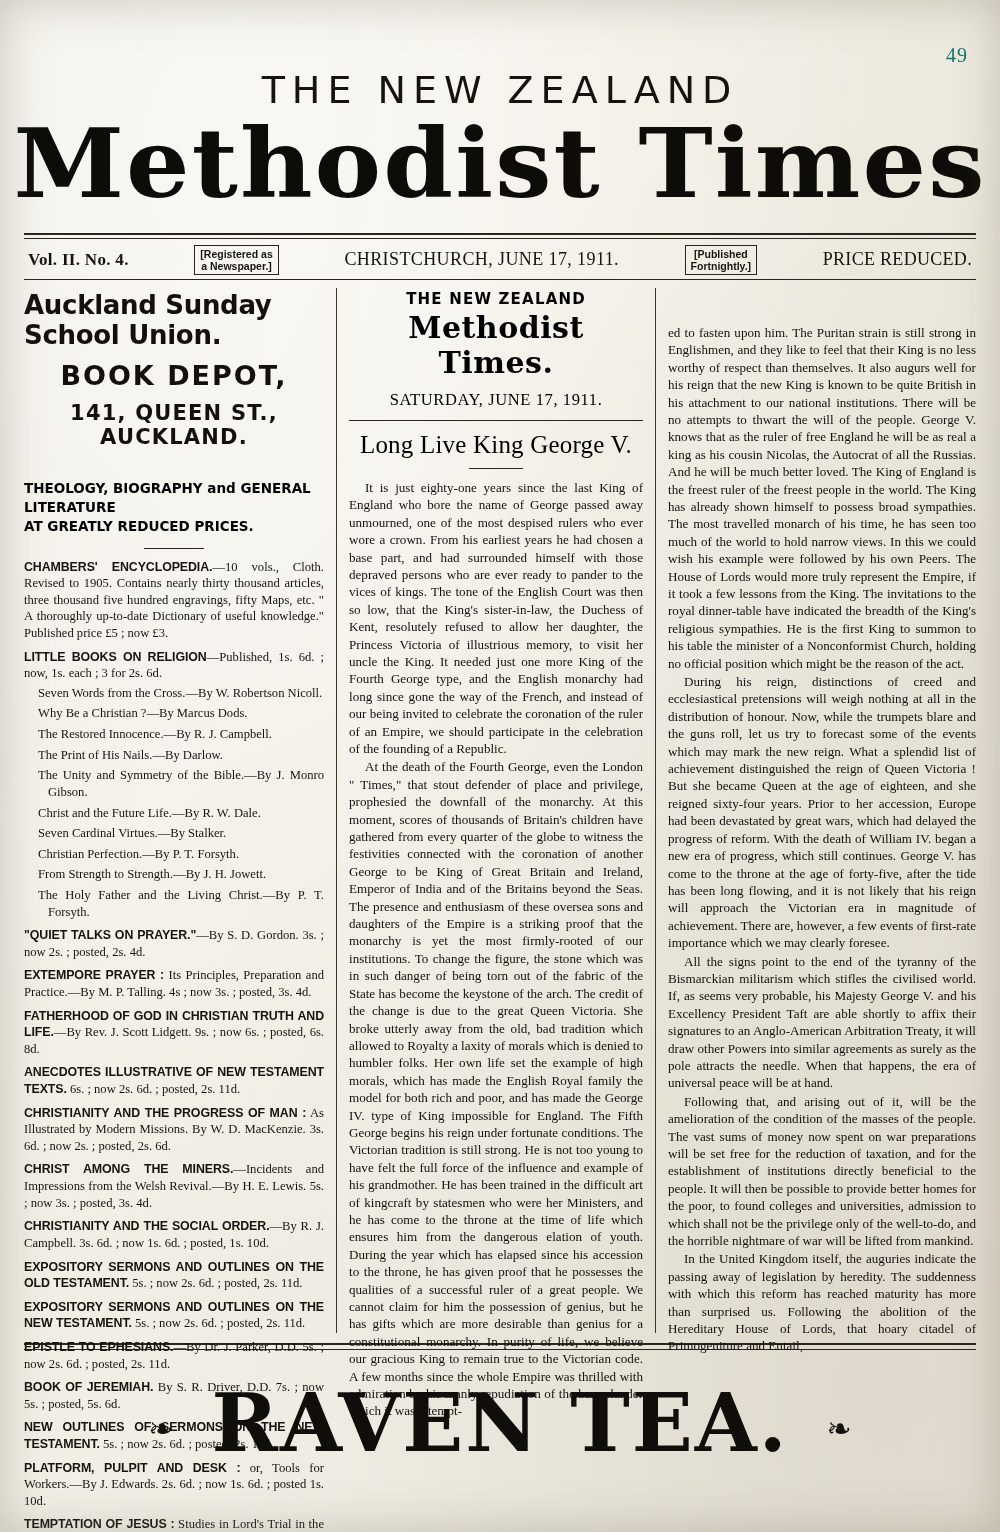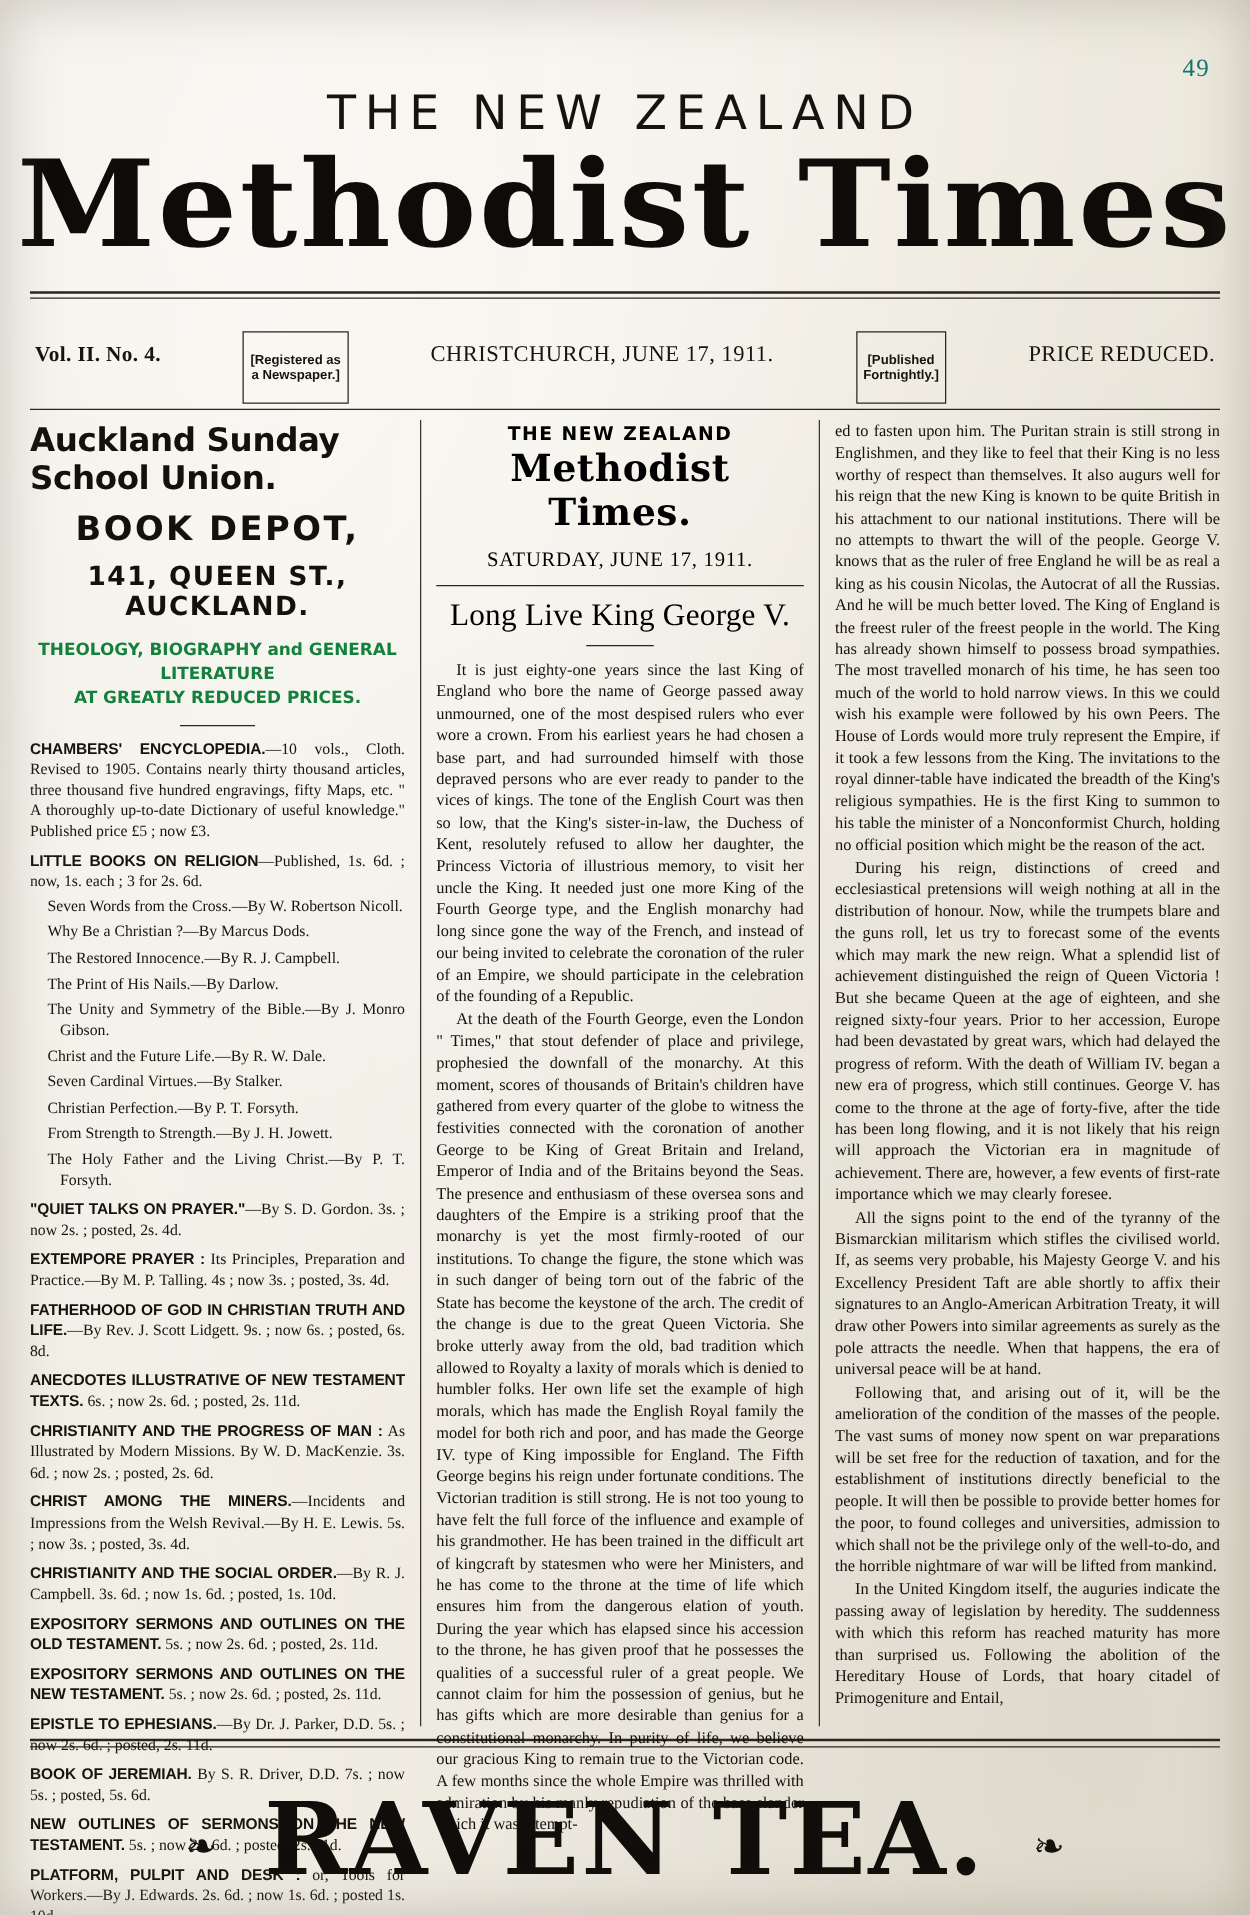--- a/index.html
+++ b/index.html
@@ -80,24 +80,23 @@
     font-family: "Liberation Serif", serif;
     font-size: 17px;
     color: #17140f;
   }
   .issue-bar .vol { font-weight: 700; letter-spacing: 0.3px; }
   .issue-bar .boxed {
     border: 1px solid #2a251d;
     font-size: 10.5px;
     font-weight: 700;
     line-height: 1.15;
-    padding: 16px 5px;
+    padding: 2px 5px;
     font-family: "Liberation Sans", sans-serif;
     text-align: center;
-    margin-top: 20px;
   }
   .issue-bar .city { font-size: 18px; letter-spacing: 0.4px; }
   .issue-bar .price { font-size: 18px; letter-spacing: 0.3px; }
   .rule-under-issue {
     border-top: 1px solid #2a251d;
     margin-bottom: 6px;
   }
   
   .cols {
     display: flex;
@@ -133,27 +132,27 @@
   .ad-addr {
     text-align: center;
     font-family: "DejaVu Sans", sans-serif;
     font-weight: 700;
     font-size: 21px;
     letter-spacing: 1.2px;
     margin-top: 10px;
     color: #14110d;
   }
   .ad-note {
-    text-align: center;
+    text-align: left;
     font-family: "DejaVu Sans", sans-serif;
     font-weight: 700;
     font-size: 13.5px;
     line-height: 1.4;
-    margin-top: 14px;
-    color: #15803d;
+    margin-top: 30px;
+    color: #000000;
   }
   .ad-divider {
     width: 60px;
     border-top: 1px solid #2a251d;
     margin: 12px auto 10px auto;
   }
   .book-list { font-size: 12.6px; line-height: 1.32; color: #17140f; }
   .book {
     margin-bottom: 7px;
     text-align: justify;
@@ -211,21 +210,21 @@
   .body-text {
     font-size: 13.1px;
     line-height: 1.33;
     text-align: justify;
     color: #14110d;
     hyphens: auto;
   }
   .body-text p { margin: 0 0 1px 0; text-indent: 16px; }
 
   
-  .col3 .body-text p:first-child { text-indent: 0; }
+  .col3 .body-text p:first-child { text-indent: 0; margin-top: 36px; }
 
   
   .bottom-rules {
     margin-top: 10px;
     border-top: 2px solid #2a251d;
     border-bottom: 1px solid #2a251d;
     height: 4px;
   }
   .raven {
     margin-top: 26px;

